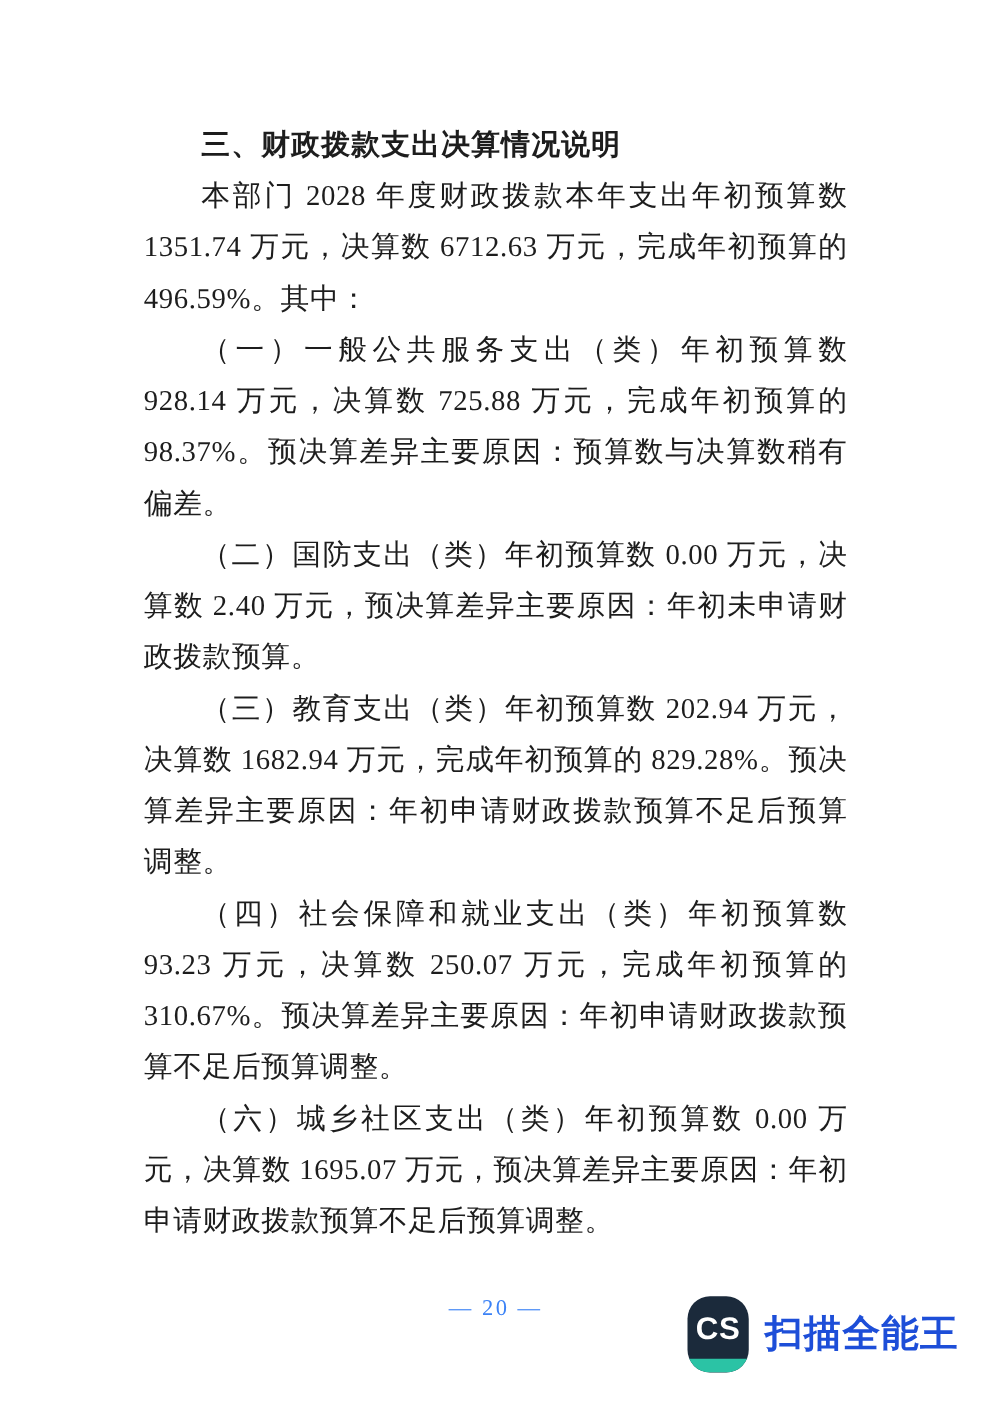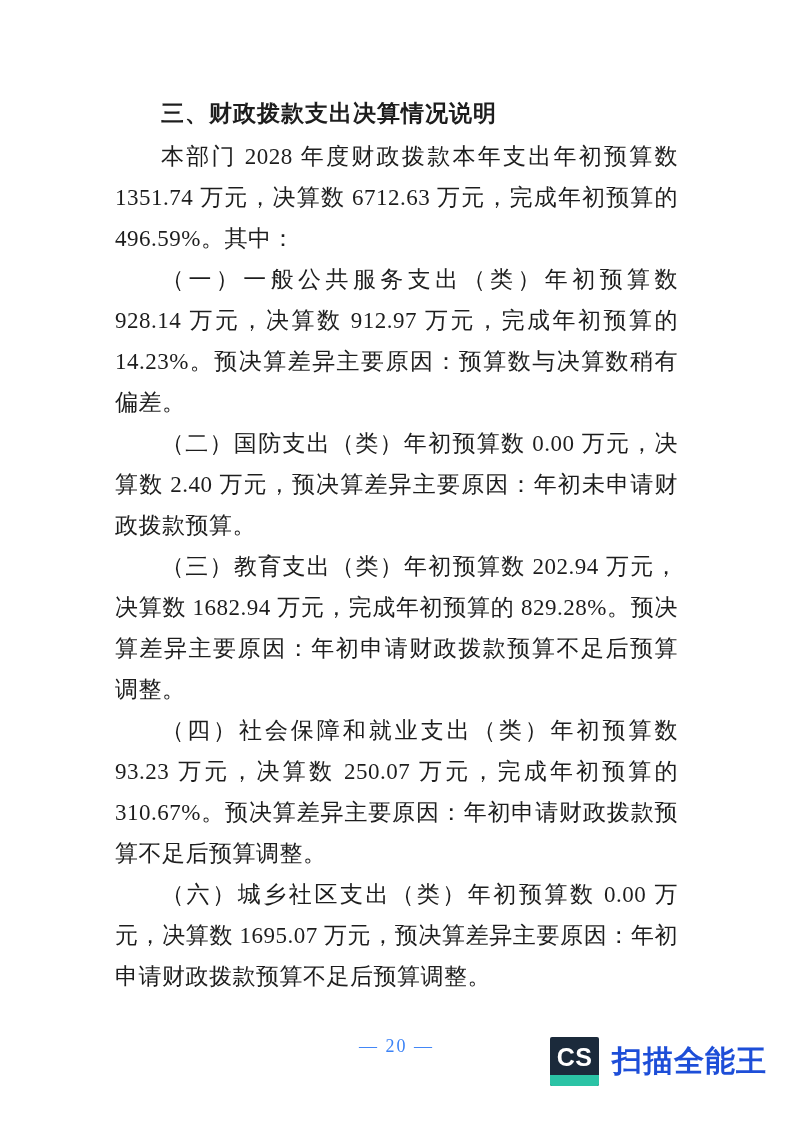--- a/index.html
+++ b/index.html
@@ -23,21 +23,21 @@
   }
   .para {
     margin: 0;
     line-height: 41px;
     text-align: justify;
     text-indent: 2em;
     letter-spacing: 0.5px;
   }
   .para.continuation { text-indent: 0; }
   .para.heading {
-    font-family: Liberation Mono, monospace;
+    font-family: Liberation Sans, sans-serif;
     font-weight: 700;
     text-align: left;
     letter-spacing: 1px;
   }
   .footer {
     position: absolute;
     left: 0; right: 0; top: 1036px;
     text-align: center;
   }
   .page-number {
@@ -47,22 +47,22 @@
     letter-spacing: 2px;
   }
   .watermark {
     position: absolute;
     left: 550px; top: 1037px;
     display: flex;
     align-items: center;
     gap: 13px;
   }
   .cs-icon {
-    width: 49px; height: 49px;
-    border-radius: 2px;
+    width: 49px; height: 61px;
+    border-radius: 18px;
     background: #1B2A3B;
     position: relative;
     overflow: hidden;
     display: flex;
     align-items: center;
     justify-content: center;
     flex: 0 0 auto;
   }
   .cs-letters {
     color: #ffffff;
@@ -89,21 +89,21 @@
   }
 </style>
 </head>
 <body>
 
 <div class="page">
 
   <main class="content">
       <p class="para heading">三、财政拨款支出决算情况说明</p>
       <p class="para body">本部门 2028 年度财政拨款本年支出年初预算数 1351.74 万元，决算数 6712.63 万元，完成年初预算的 496.59%。其中：</p>
-      <p class="para body">（一）一般公共服务支出（类）年初预算数 928.14 万元，决算数 912.97 万元，完成年初预算的 14.23%。预决算差异主要原因：预算数与决算数稍有偏差。</p>
+      <p class="para body">（一）一般公共服务支出（类）年初预算数 928.14 万元，决算数 725.88 万元，完成年初预算的 98.37%。预决算差异主要原因：预算数与决算数稍有偏差。</p>
       <p class="para body">（二）国防支出（类）年初预算数 0.00 万元，决算数 2.40 万元，预决算差异主要原因：年初未申请财政拨款预算。</p>
       <p class="para body">（三）教育支出（类）年初预算数 202.94 万元，决算数 1682.94 万元，完成年初预算的 829.28%。预决算差异主要原因：年初申请财政拨款预算不足后预算调整。</p>
       <p class="para body">（四）社会保障和就业支出（类）年初预算数 93.23 万元，决算数 250.07 万元，完成年初预算的 310.67%。预决算差异主要原因：年初申请财政拨款预算不足后预算调整。</p>
       <p class="para body">（六）城乡社区支出（类）年初预算数 0.00 万元，决算数 1695.07 万元，预决算差异主要原因：年初申请财政拨款预算不足后预算调整。</p>
     </main>
 
   <div class="footer">
     <span class="page-number">— 20 —</span>
   </div>
 

